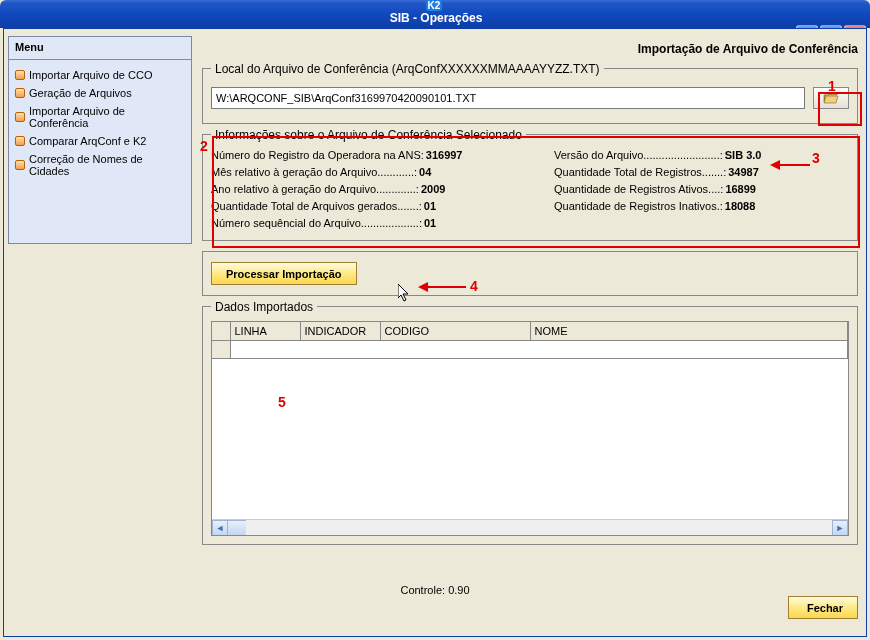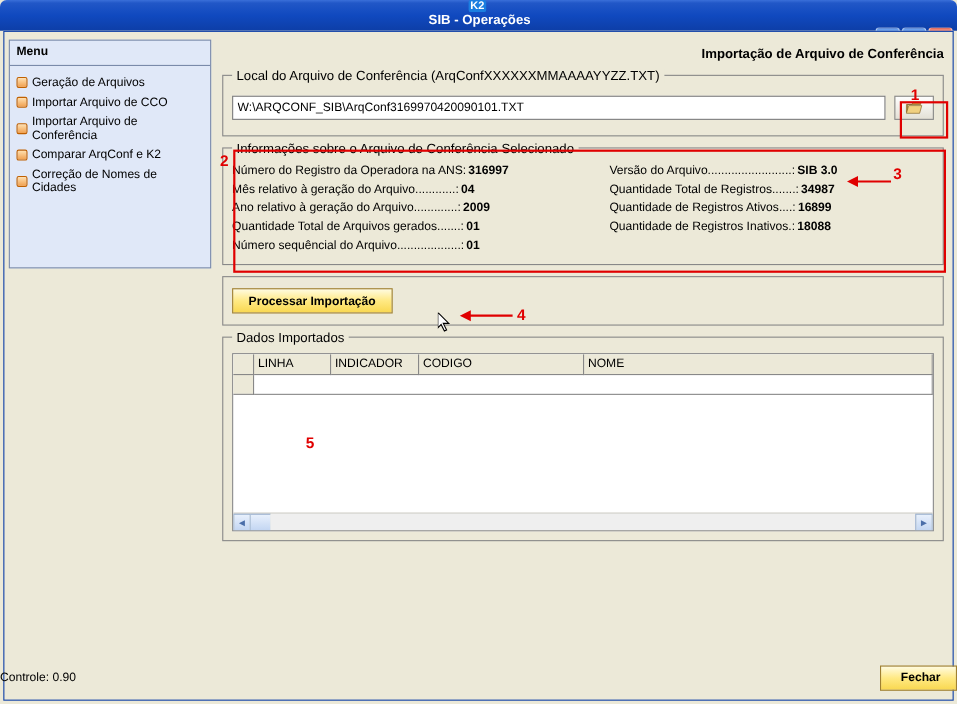--- a/index.html
+++ b/index.html
@@ -96,21 +96,21 @@
   .btn {
     height:23px; padding:0 14px;
     background:linear-gradient(to bottom,#fffbe0,#ffe983 50%,#f9d851);
     border:1px solid #a08030;
     font-family:inherit; font-size:11px; font-weight:bold;
     cursor:pointer;
     text-align:right;
   }
 
   .table-wrap {
-    background:#fff; border:1px solid #888; height:162px;
+    background:#fff; border:1px solid #888; height:215px;
     position:relative; overflow:hidden;
   }
   table { border-collapse:collapse; width:100%; font-size:11px;}
   th {
     background:#ece9d8; border:1px solid #888; border-top:none;
     text-align:left; padding:2px 4px; font-weight:normal; height:18px;
   }
   th.rowhead { width:18px; border-left:none;}
   td.rowhead { width:18px; background:#ece9d8; border:1px solid #888; border-left:none;height:18px;}
   .hscroll {
@@ -121,22 +121,22 @@
     width:16px;height:16px;border:1px solid #9db4d6;
     background:linear-gradient(to bottom,#e8f0fc,#c3d6f2);
     display:flex;align-items:center;justify-content:center;cursor:pointer;
     font-size:9px;color:#4a6ea9;
   }
   .scrolltrack-left { width:18px;height:16px;background:linear-gradient(to bottom,#e8f0fc,#c3d6f2);
     border:1px solid #9db4d6; border-left:none; border-right:none;}
   .scrollspacer { flex:1; background:#efefef;}
 
   .bottom-bar {
-    position:absolute; left:0; right:0; bottom:4px; height:40px;
-    display:flex; align-items:center; padding:0 0;
+    position:absolute; left:0; right:0; bottom:16px; height:40px;
+    display:flex; align-items:center; padding:0 12px;flex-direction:column;
   }
   .ctrl-text { font-size:11px;}
   .close-app-btn { margin-left:auto; width:70px; }
 
   
   .anno { position:absolute; pointer-events:none; }
   .anno-box { border:2px solid #e00000; }
   .anno-num { color:#e00000; font-weight:bold; font-size:14px; position:absolute;}
   .anno-arrow { position:absolute; }
   .anno-arrow svg { overflow:visible;}
@@ -158,25 +158,25 @@
   </div>
 </div>
 
 <div class="content-bg"></div>
 
 <div class="menu-panel">
   <h4>Menu</h4>
   <div class="menu-items">
     <div class="menu-item">
       <span class="bullet"></span>
+      <span>Importar Arquivo de CCO</span>
+    </div>
+    <div class="menu-item">
+      <span class="bullet"></span>
       <span>Geração de Arquivos</span>
-    </div>
-    <div class="menu-item">
-      <span class="bullet"></span>
-      <span>Importar Arquivo de CCO</span>
     </div>
     <div class="menu-item">
       <span class="bullet"></span>
       <span>Importar Arquivo de Conferência</span>
     </div>
     <div class="menu-item">
       <span class="bullet"></span>
       <span>Comparar ArqConf e K2</span>
     </div>
     <div class="menu-item">

